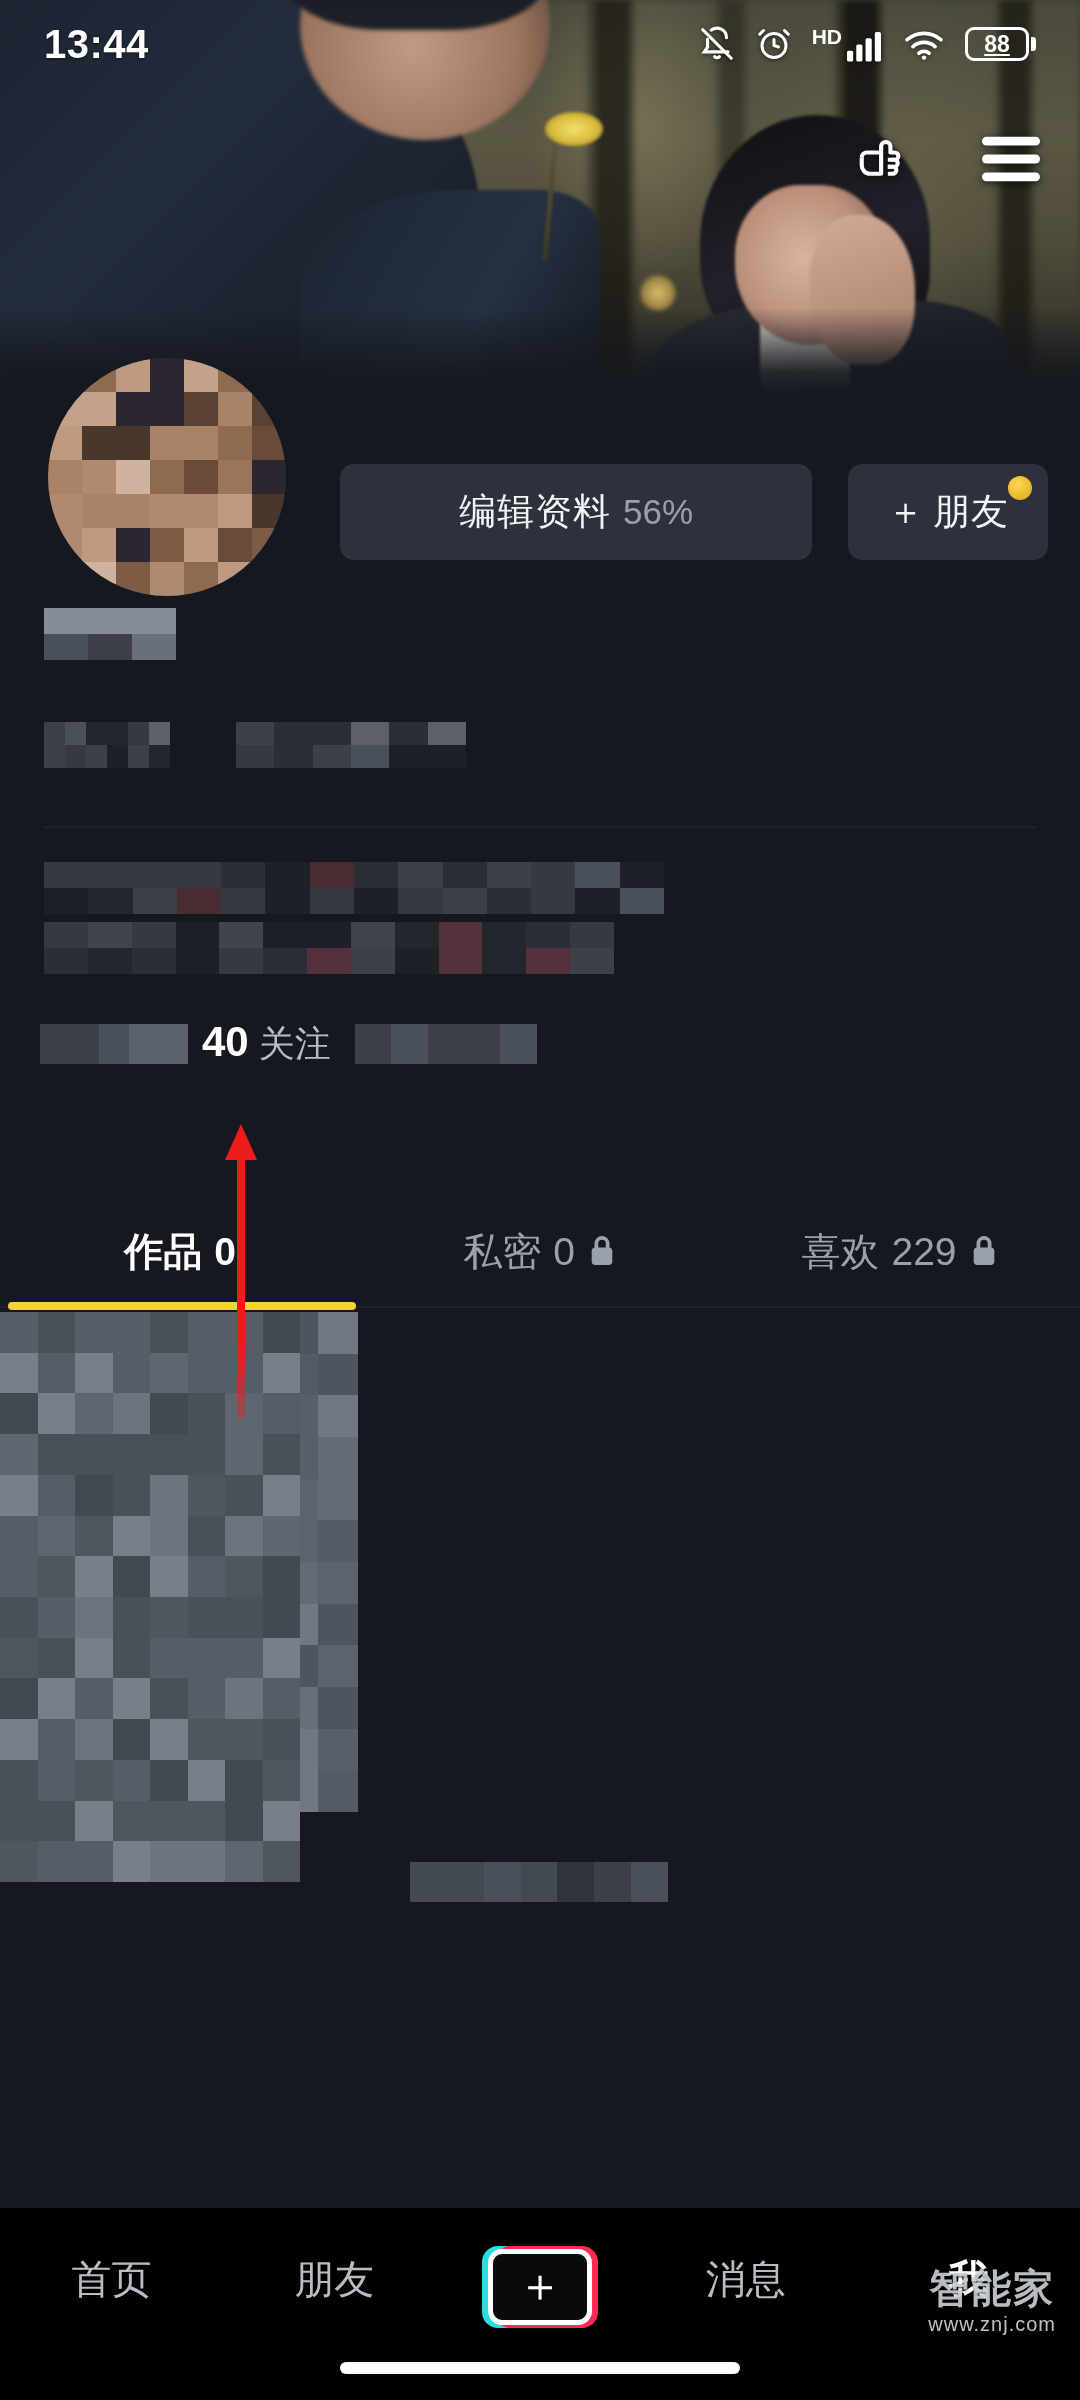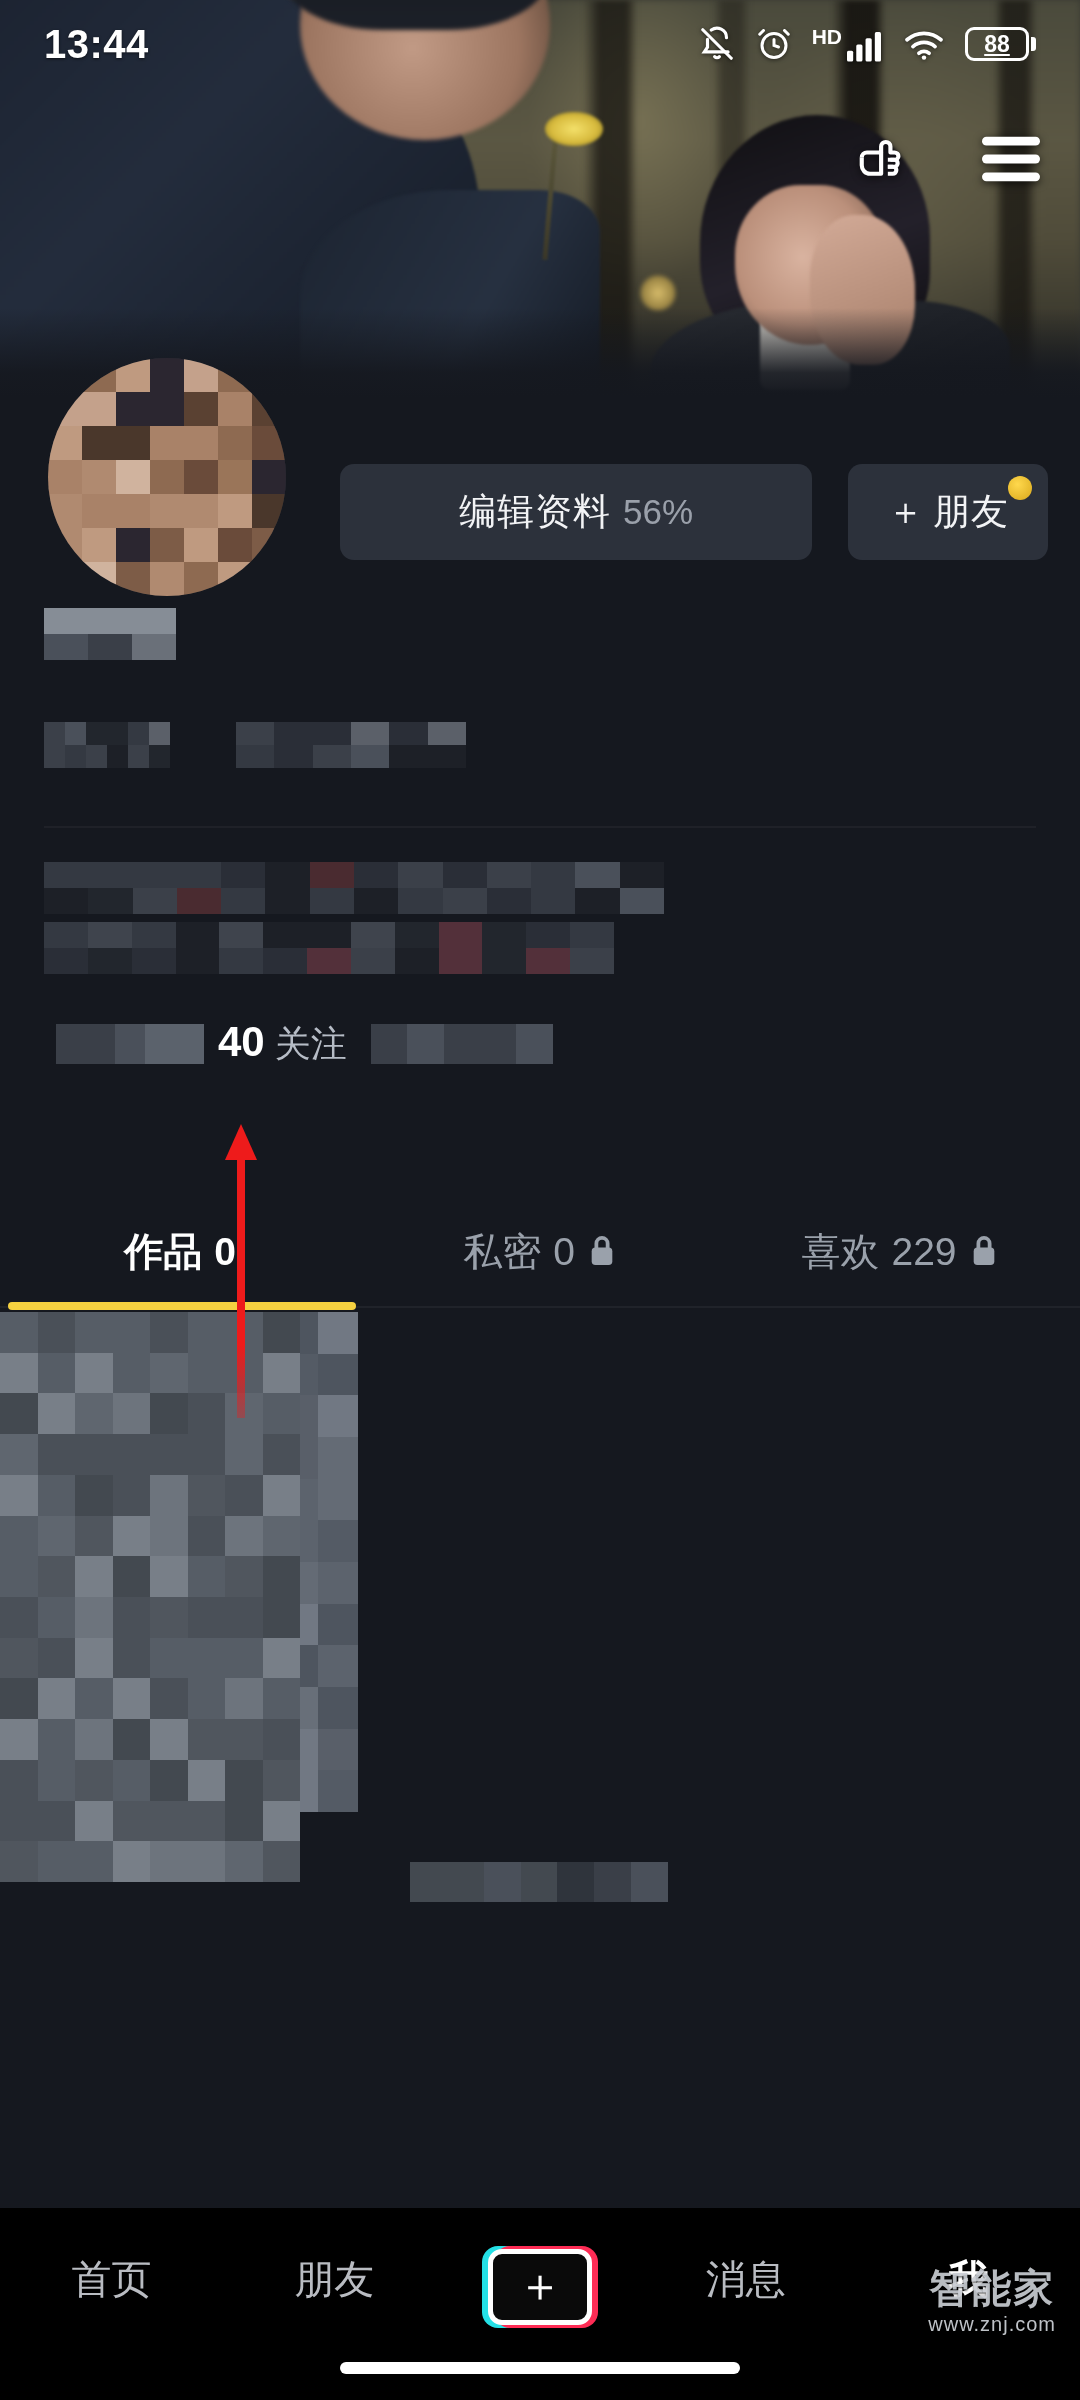--- a/index.html
+++ b/index.html
@@ -213,21 +213,21 @@
   }
 
   #bio{ padding:0 44px; margin-top:34px; }
   #bio-l1{ height:52px; width:620px; }
   #bio-l2{ height:52px; width:570px; margin-top:8px; }
   #bio-l1 .mosaic{ grid-template-columns:repeat(14,1fr); grid-template-rows:repeat(2,1fr);}
   #bio-l2 .mosaic{ grid-template-columns:repeat(13,1fr); grid-template-rows:repeat(2,1fr);}
 
   
   #stats{
-    padding:0 56px; margin-top:44px;
+    padding:0 40px; margin-top:44px;
     display:flex; align-items:center; gap:0;
   }
   #stat-pre{ width:148px; height:40px; margin-right:14px; }
   #stat-pre .mosaic{ grid-template-columns:repeat(5,1fr); grid-template-rows:repeat(1,1fr);}
   #stat-follow{ display:flex; align-items:baseline; gap:10px; }
   #stat-follow .num{ color:#fff; font-size:42px; font-weight:700; }
   #stat-follow .lab{ color:#b6bcc6; font-size:36px; }
   #stat-post{ width:182px; height:40px; margin-left:24px; }
   #stat-post .mosaic{ grid-template-columns:repeat(5,1fr); grid-template-rows:repeat(1,1fr);}
 

